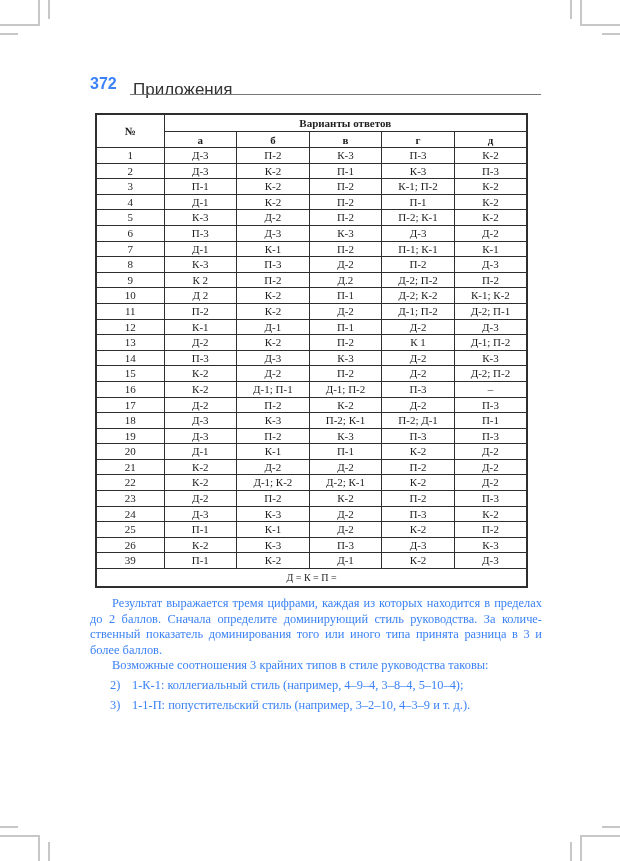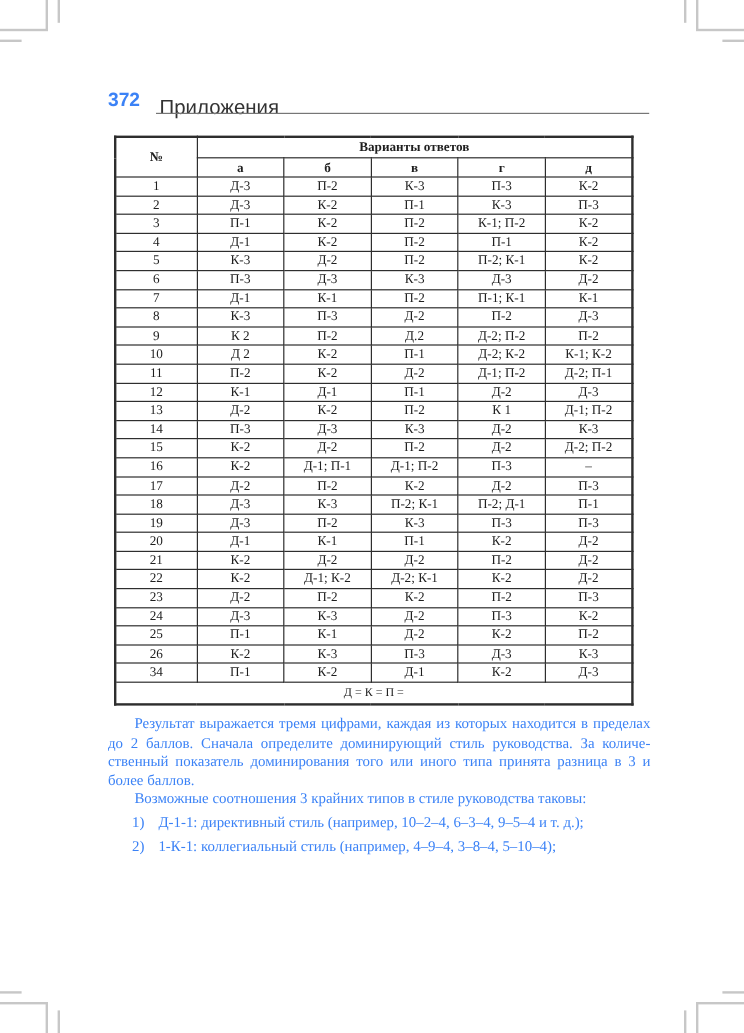--- a/index.html
+++ b/index.html
@@ -333,21 +333,21 @@
         </tr>
         <tr>
           <td>26</td>
           <td>К-2</td>
           <td>К-3</td>
           <td>П-3</td>
           <td>Д-3</td>
           <td>К-3</td>
         </tr>
         <tr>
-          <td>34</td>
+          <td>39</td>
           <td>П-1</td>
           <td>К-2</td>
           <td>Д-1</td>
           <td>К-2</td>
           <td>Д-3</td>
         </tr>
       </tbody>
     <tfoot>
       <tr>
         <td colspan="6">Д = К = П =</td>
@@ -359,18 +359,18 @@
       <div class="blk-p">
         <div class="tline just ind">Результат выражается тремя цифрами, каждая из которых находится в пределах</div>
         <div class="tline just">до 2 баллов. Сначала определите доминирующий стиль руководства. За количе-</div>
         <div class="tline just">ственный показатель доминирования того или иного типа принята разница в 3 и</div>
         <div class="tline">более баллов.</div>
       </div>
       <div class="blk-p">
         <div class="tline ind">Возможные соотношения 3 крайних типов в стиле руководства таковы:</div>
       </div>
       <div class="blk-list">
-        <div class="litem"><span class="lnum">1)</span><span>Д-1-1: директивный стиль (например, 10–2–4, 6–3–4, 9–5–4 и т. д.);</span></div>
         <div class="litem"><span class="lnum">2)</span><span>1-К-1: коллегиальный стиль (например, 4–9–4, 3–8–4, 5–10–4);</span></div>
+        <div class="litem"><span class="lnum">3)</span><span>1-1-П: попустительский стиль (например, 3–2–10, 4–3–9 и т. д.).</span></div>
       </div>
     </section>
 
 </div>
 
 </body></html>

